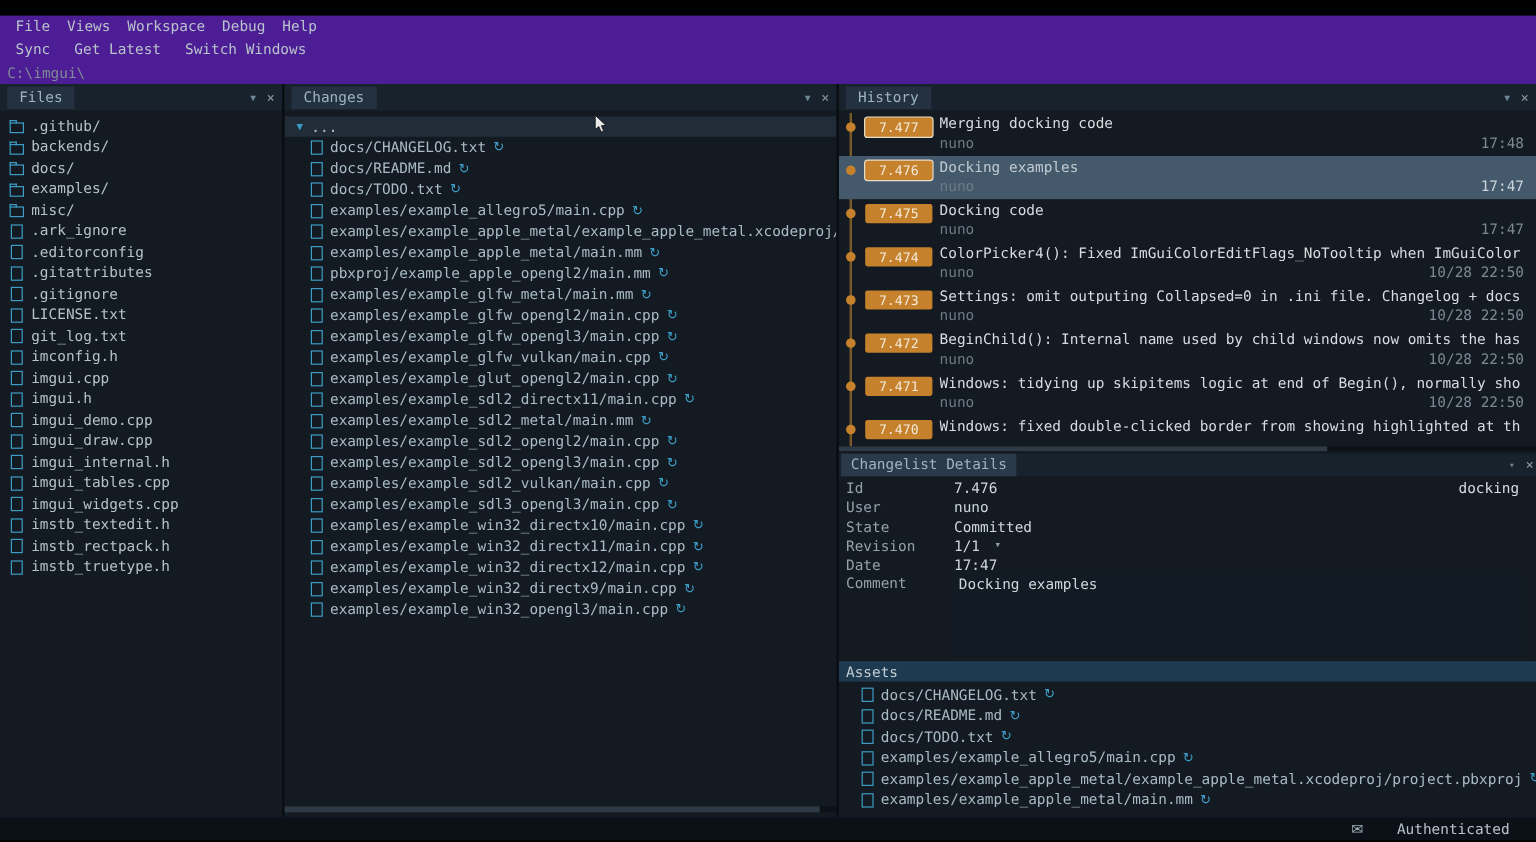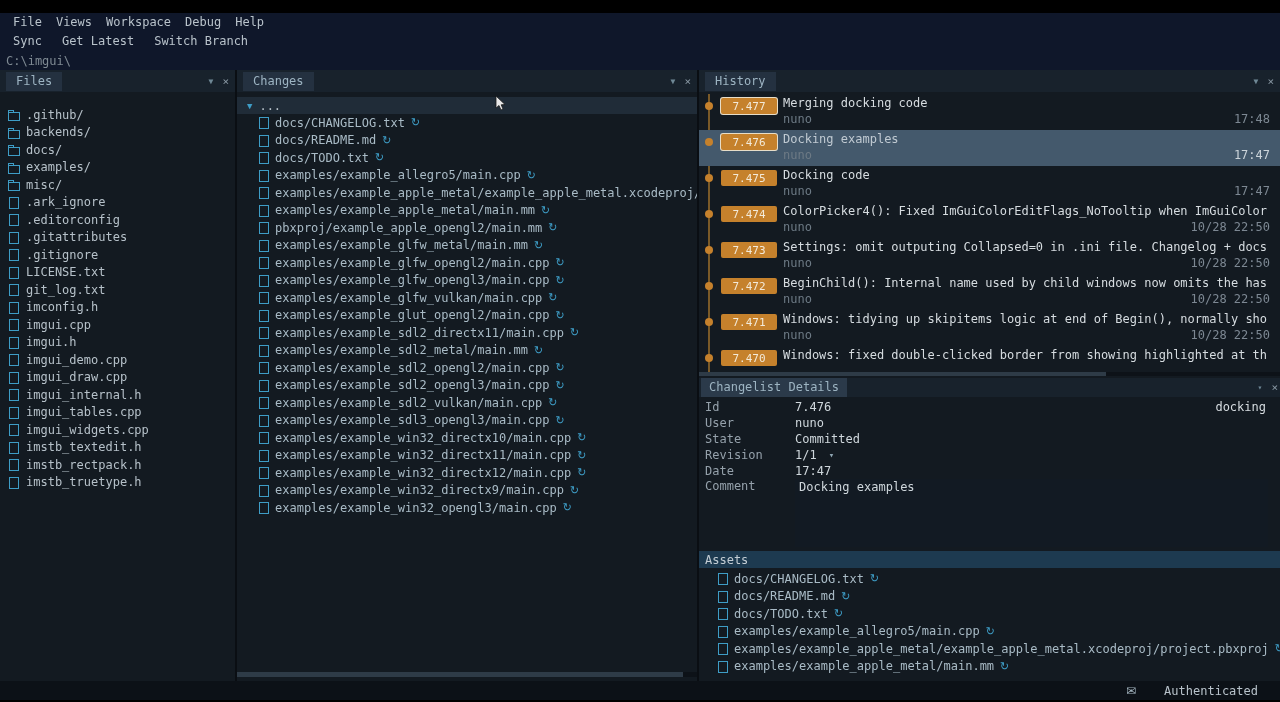--- a/index.html
+++ b/index.html
@@ -9,21 +9,21 @@
 
   
   .titlebar { position:absolute; top:0; left:0; right:0; height:13px; background:#000;
               display:flex; align-items:center; padding-left:4px;
               font-family:"DejaVu Sans", sans-serif; font-size:9px; color:#8f969c;margin-top:24px; }
   .app-icon { width:7px; height:7px; background:#1b1b1b; border:1px solid #4a4a4a; margin-right:5px; }
   .win-controls { margin-left:auto; margin-right:28px; display:flex; gap:16px; color:#6f6f6f; font-size:8px; }
   .win-controls span { cursor:default; }
 
   
-  .app { position:absolute; top:13px; left:0; right:0; bottom:2px; background:#0f172a; }
+  .app { position:absolute; top:13px; left:0; right:0; bottom:2px; background:#4c1d95; }
   .menubar { position:absolute; top:0; left:0; right:0; height:18px; display:flex; align-items:center; padding-left:6px; }
   .menu-item { color:#b9c3cb; font-size:12px; padding:0 7px; }
   .toolbar { position:absolute; top:18px; left:0; right:0; height:20px; display:flex; align-items:center; padding-left:6px; }
   .toolbar-button { color:#b9c3cb; font-size:12px; padding:0 7px; margin-right:6px; }
   .pathbar { position:absolute; top:38px; left:0; right:0; height:19px; display:flex; align-items:center;
              padding-left:6px; color:#7f8a93; font-size:12px; }
 
   
   .main { position:absolute; top:57px; left:0; right:0; bottom:19px; background:#0a0e13; }
   .panel { position:absolute; top:0; bottom:0; background:#131a21; overflow:hidden; }
@@ -31,21 +31,21 @@
   .panel-changes { left:237px; width:460px; }
   .panel-right   { left:699px; right:0; }
 
   .panel-header { height:22px; background:#18222c; display:flex; align-items:center; padding:0 6px; }
   .panel-tab { background:#243140; color:#9db4c2; font-size:12px; padding:2px 10px 3px; }
   .header-icons { margin-left:auto; display:flex; align-items:center; gap:9px; }
   .funnel { color:#6f8896; font-size:8px; }
   .hclose { color:#8a99a4; font-size:11px; }
 
   
-  .tree { position:absolute; top:26px; left:0; right:0; bottom:0; overflow:hidden;margin-top:10px; }
+  .tree { position:absolute; top:26px; left:0; right:0; bottom:0; overflow:hidden; }
   .tree-row { height:17.5px; display:flex; align-items:center; gap:7px; padding-left:8px;
               color:#b6c1c9; font-size:12px; white-space:nowrap; }
   .row-icon { position:relative; width:11px; height:13px; flex:none; }
   .row-icon::before { content:""; position:absolute; top:1px; left:1px; width:8px; height:10px;
                       border:1px solid #3e9dc6; }
   .row-icon.folder::before { top:4px; left:0; width:10px; height:7px; border:1px solid #3e9dc6; }
   .row-icon.folder::after { content:""; position:absolute; top:2px; left:0; width:4px; height:2px;
                             border:1px solid #3e9dc6; border-bottom:none; }
 
   
@@ -138,21 +138,21 @@
 
         <span class="menu-item">Help</span>
       </div>
 
     <div class="toolbar">
 
         <span class="toolbar-button">Sync</span>
 
         <span class="toolbar-button">Get Latest</span>
 
-        <span class="toolbar-button">Switch Branch</span>
+        <span class="toolbar-button">Switch Windows</span>
       </div>
 
     <div class="pathbar">
       <span>C:\imgui\</span>
     </div>
 
     <div class="main">
 
       <div class="panel panel-files">
         <div class="panel-header">

